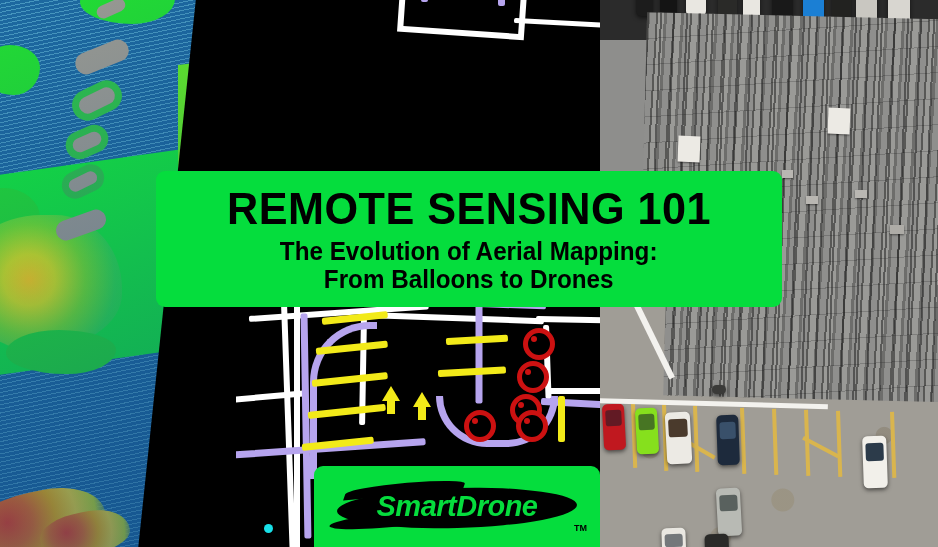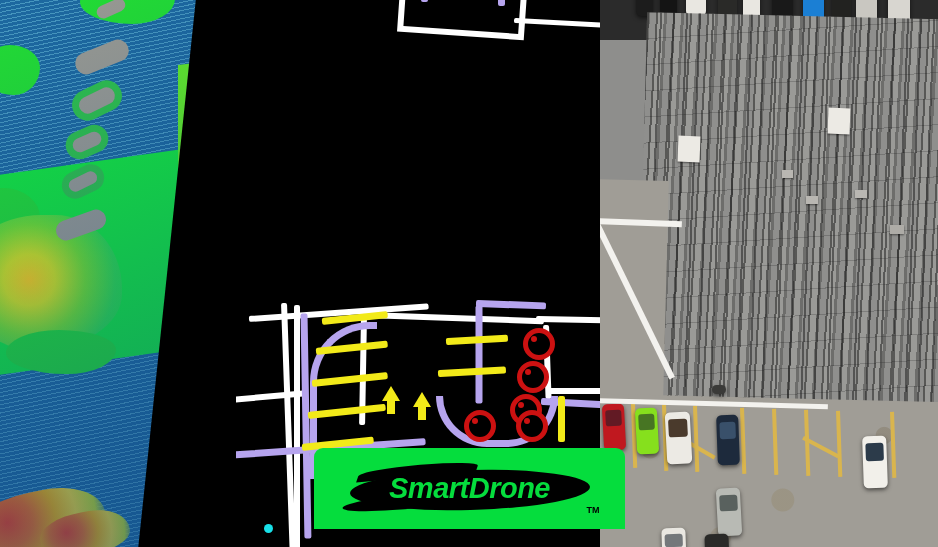--- a/index.html
+++ b/index.html
@@ -241,22 +241,22 @@
     font-weight: bold;
     font-size: 25px;
     line-height: 1.12;
     margin: 0;
     transform: scaleX(0.97);
   }
 
   
   #logo-box {
     position: absolute;
-    left: 314px; top: 448px;
-    width: 311px; height: 81px;
+    left: 314px; top: 466px;
+    width: 286px; height: 81px;
     background: #05dd3d;
     border-radius: 9px 9px 0 0;
     z-index: 30;
     display: flex;
     align-items: center;
     justify-content: center;
   }
   #logo-wrap {
     position: relative;
     width: 252px;
@@ -460,20 +460,27 @@
     </div>
     <div class="car" style="left:62px; top:528px; width:24px; height:40px; background:#e9e7e1; transform:rotate(-2deg);">
       <div class="wind"></div>
     </div>
     <div class="car" style="left:105px; top:534px; width:24px; height:34px; background:#2a2a28; transform:rotate(-2deg);"></div>
     <div class="car" style="left:112px; top:385px; width:14px; height:9px; background:#3a3a38;"></div>
 
     <div class="whiteline" style="left:-12px; top:398px; width:240px; height:5px; transform:rotate(1.5deg);"></div>
   </div>
 
+  <div id="title-banner">
+    <div id="main-title">REMOTE SENSING 101</div>
+    <div id="subtitle">
+      <div>The Evolution of Aerial Mapping:</div>
+      <div>From Balloons to Drones</div>
+    </div>
+  </div>
 
   <div id="logo-box">
     <div id="logo-wrap">
       <div id="logo-swoosh"></div>
       <div id="logo-swoosh-tail"></div>
       <div id="logo-swoosh-tail2"></div>
       <div id="logo-text"><span class="s1">Smart</span><span class="s2">Drone</span></div>
       <div id="logo-tm">TM</div>
     </div>
   </div>

